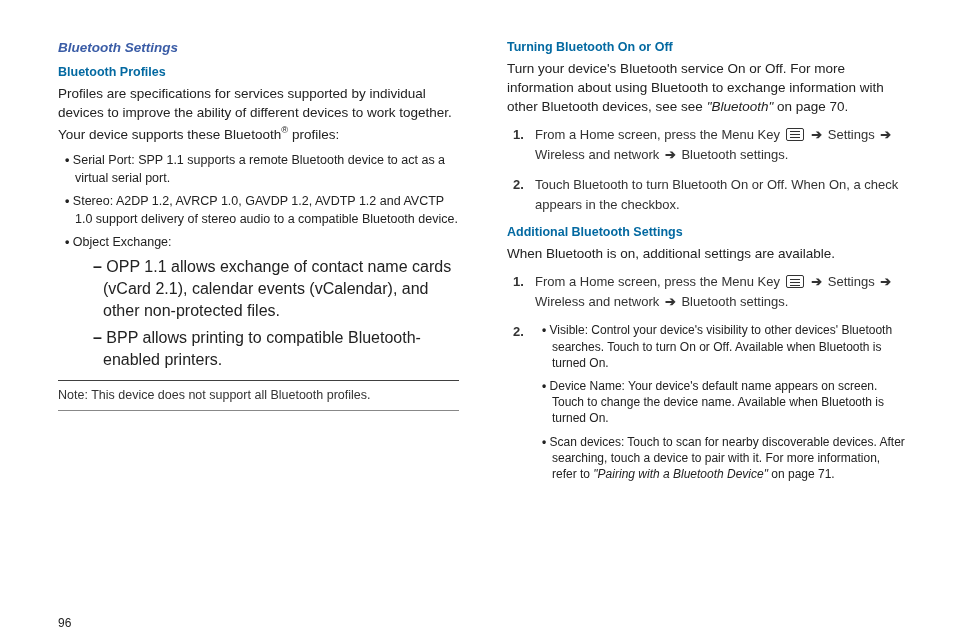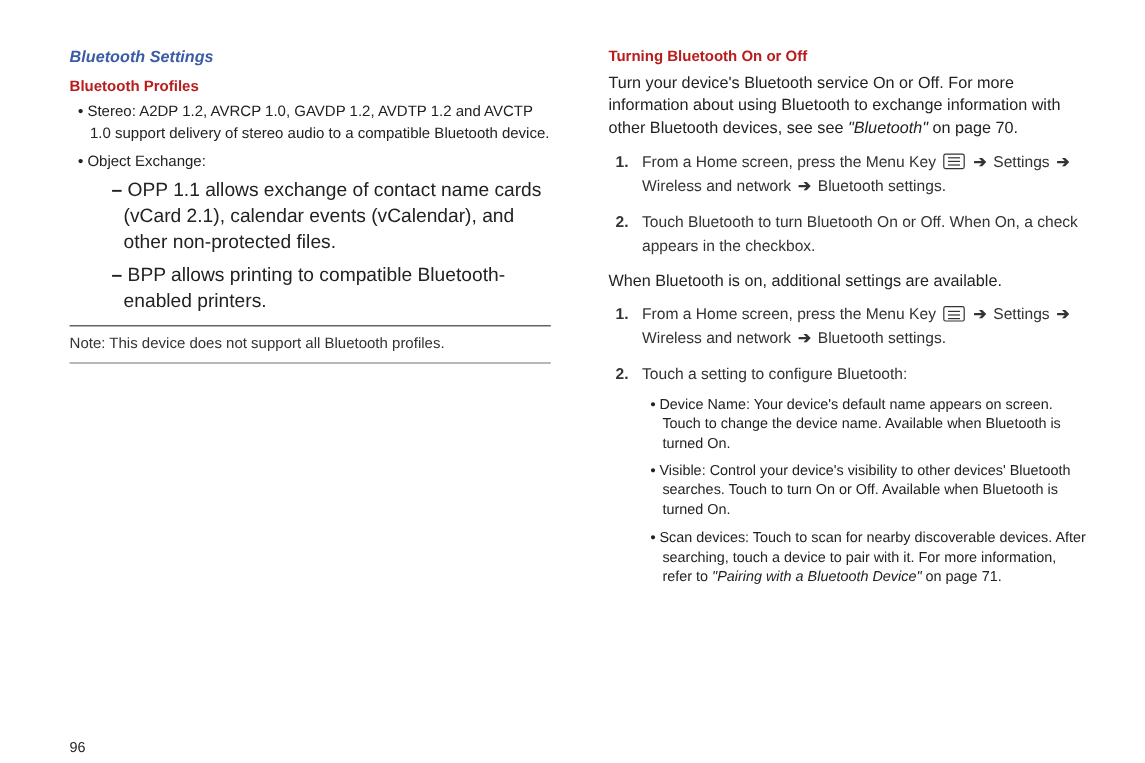--- a/index.html
+++ b/index.html
@@ -21,21 +21,21 @@
       min-width: 0;
     }
     .h1-blue {
       color: #3a5ca6;
       font-weight: bold;
       font-style: italic;
       font-size: 13.5px;
       margin-bottom: 6px;
     }
     .h2-blue {
-      color: #b91c1c;
+      color: #0369a1;
       font-weight: bold;
       font-size: 12.5px;
       margin-top: 10px;
       margin-bottom: 6px;
     }
     .body-text {
       font-size: 13.5px;
       line-height: 1.4;
       color: #222;
       margin-bottom: 8px;
@@ -151,21 +151,27 @@
     .quote-ref { font-style: italic; }
   </style>
 </head>
 <body>
 
 <div class="columns">
 
   <div class="col">
     <div class="h1-blue">Bluetooth Settings</div>
     <div class="h2-blue">Bluetooth Profiles</div>
+    <p class="body-text">
+      <span>Profiles are specifications for services supported by individual devices to improve the ability of different devices to work together. Your device supports these Bluetooth</span><sup>®</sup><span> profiles:</span>
+    </p>
     <ul class="bullet-list">
+      <li>
+        <span class="bold">Serial Port</span><span>: SPP 1.1 supports a remote Bluetooth device to act as a virtual serial port.</span>
+      </li>
       <li>
         <span class="bold"> Stereo</span><span>: A2DP 1.2, AVRCP 1.0, GAVDP 1.2, AVDTP 1.2 and AVCTP 1.0 support delivery of stereo audio to a compatible Bluetooth device.</span>
       </li>
       <li>
         <span class="bold">Object Exchange</span><span>:</span>
         <ul class="sub-dash">
           <li>OPP 1.1 allows exchange of contact name cards (vCard 2.1), calendar events (vCalendar), and other non-protected files.</li>
           <li>BPP allows printing to compatible Bluetooth-enabled printers.</li>
         </ul>
       </li>
@@ -191,40 +197,40 @@
         <span class="arrow">➔</span>
         <span class="bold">Wireless and network</span>
         <span class="arrow">➔</span>
         <span class="bold">Bluetooth settings</span>.
       </li>
       <li>
         <span>Touch </span><span class="bold">Bluetooth</span><span> to turn Bluetooth On or Off. When On, a check appears in the checkbox.</span>
       </li>
     </ol>
 
+    <div class="h2-blue">Additional Bluetooth Settings</div>
     <p class="body-text">When Bluetooth is on, additional settings are available.</p>
     <ol class="steps">
       <li>
         <span>From a Home screen, press the </span><span class="bold">Menu Key</span>
         <span class="menu-key-icon"></span>
         <span class="arrow">➔</span>
         <span class="bold">Settings</span>
         <span class="arrow">➔</span>
         <span class="bold">Wireless and network</span>
         <span class="arrow">➔</span>
         <span class="bold">Bluetooth settings</span>.
       </li>
       <li>
-        <span>Touch a setting to configure Bluetooth:</span>
         <ul class="sub-bullets">
           <li>
-            <span class="bold">Device Name</span><span>: Your device's default name appears on screen. Touch to change the device name. Available when Bluetooth is turned On.</span>
+            <span class="bold">Visible</span><span>: Control your device's visibility to other devices' Bluetooth searches. Touch to turn On or Off. Available when Bluetooth is turned On.</span>
           </li>
           <li>
-            <span class="bold">Visible</span><span>: Control your device's visibility to other devices' Bluetooth searches. Touch to turn On or Off. Available when Bluetooth is turned On.</span>
+            <span class="bold">Device Name</span><span>: Your device's default name appears on screen. Touch to change the device name. Available when Bluetooth is turned On.</span>
           </li>
           <li>
             <span class="bold">Scan devices</span><span>: Touch to scan for nearby discoverable devices. After searching, touch a device to pair with it. For more information, refer to </span><span class="quote-ref bold" style="font-weight:normal">"Pairing with a Bluetooth Device" </span><span> on page 71.</span>
           </li>
         </ul>
       </li>
     </ol>
   </div>
 </div>
 

